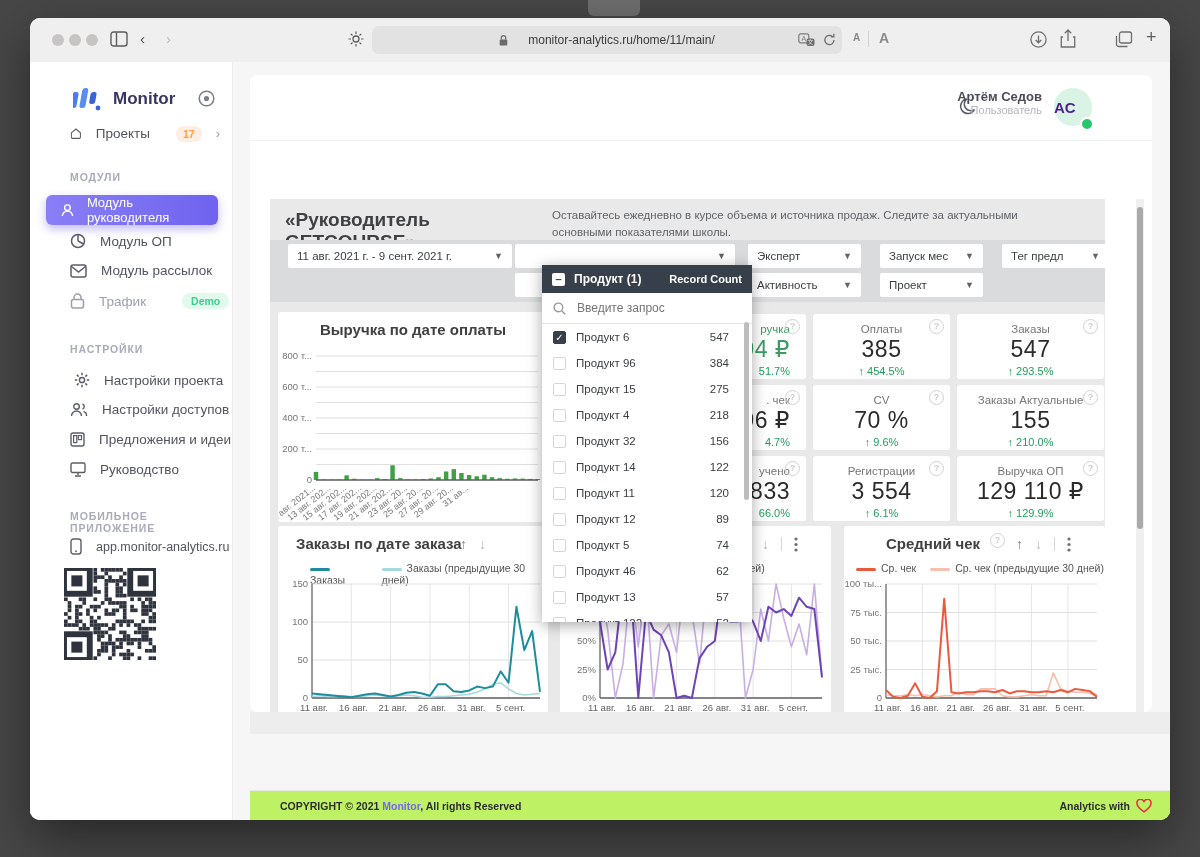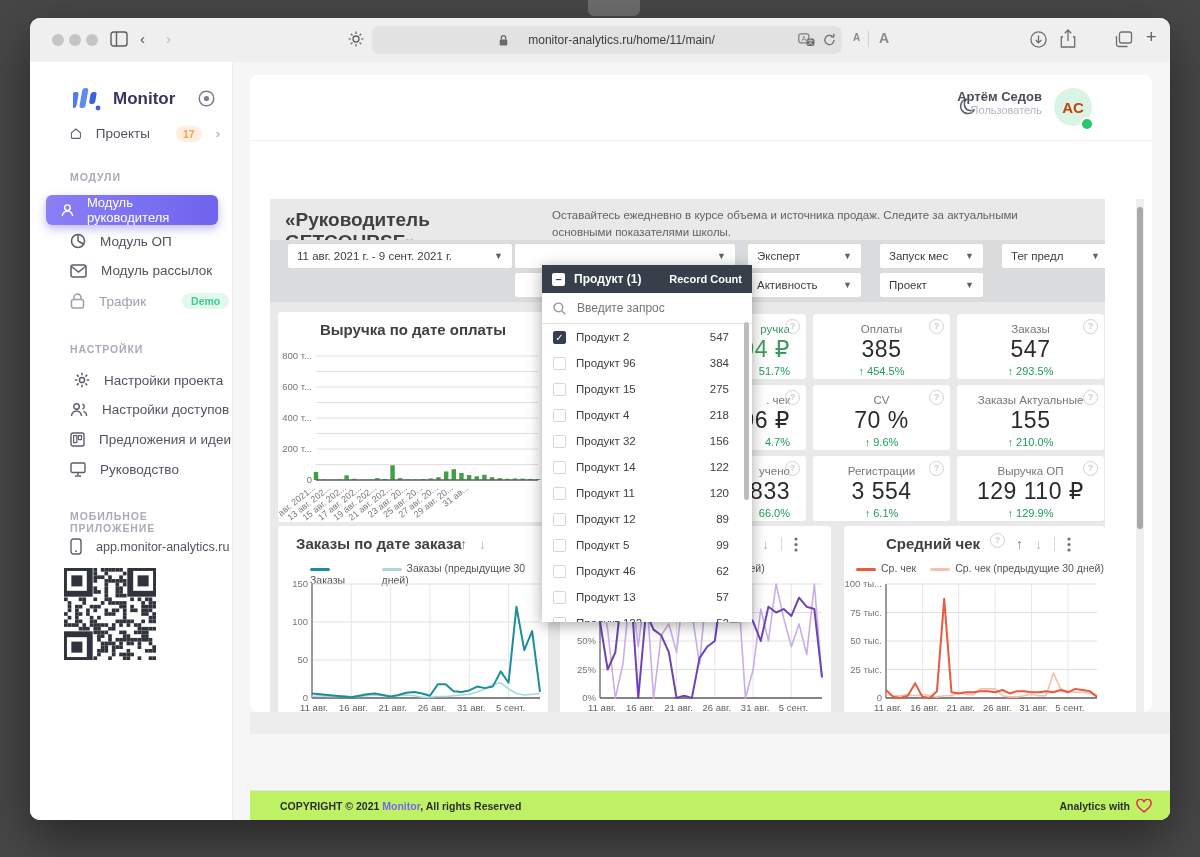--- a/index.html
+++ b/index.html
@@ -28,22 +28,22 @@
      background:linear-gradient(90deg,#8a7ff5,#6f63ef);box-shadow:0 4px 10px rgba(115,103,240,.45);
      display:flex;align-items:center;gap:12px;color:#fff;font-size:13px;padding-left:14px;box-sizing:border-box;}
   .badge17{background:#ffeee1;color:#ff9f43;font-size:10.5px;font-weight:bold;border-radius:9px;padding:2px 7px;}
   .badge-demo{background:#e2f9ed;color:#3bcd8e;font-size:10.5px;font-weight:bold;border-radius:9px;padding:2px 9px;}
   .logo-text{font-size:17px;font-weight:bold;color:#39355f;}
 
   .header-strip{left:220px;top:13px;width:902px;height:65px;background:#fff;border-radius:8px 8px 0 0;border-bottom:1px solid #f0f0f1;}
   .main-panel{left:220px;top:13px;width:902px;height:637px;background:#fff;border-radius:8px;}
   .uname{font-size:13px;font-weight:bold;color:#4b4d58;text-align:right;}
   .urole{font-size:11px;color:#b4b6c0;text-align:right;}
-  .avatar{width:38px;height:38px;border-radius:50%;background:#d9f3e5;color:#c2410c;font-weight:bold;
-          font-size:15px;display:flex;align-items:center;justify-content:center;}
+  .avatar{width:38px;height:38px;border-radius:50%;background:#d9f3e5;color:#4c1d95;font-weight:bold;
+          font-size:15px;display:flex;align-items:center;justify-content:flex-start;}
   .avatar-dot{width:10px;height:10px;border-radius:50%;background:#28c76f;border:2px solid #fff;}
 
   
   .report{left:240px;top:137px;width:835px;height:535px;background:#e9e9e9;overflow:hidden;}
   .gds-title{font-size:19px;font-weight:bold;color:#3f4043;}
   .gds-desc{font-size:11.5px;color:#5f6368;line-height:1.45;}
   .filter-band{background:#dadbdc;}
   .fbtn{background:#fff;border-radius:2px;height:24px;display:flex;align-items:center;justify-content:space-between;
         padding:0 9px;font-size:11.5px;color:#3c4043;box-sizing:border-box;}
   .fbtn .car{color:#5f6368;font-size:9px;}
@@ -823,21 +823,21 @@
         <div class="dd-search">
           <svg width="13" height="13" viewBox="0 0 13 13">
             <circle cx="5.4" cy="5.4" r="4.3" fill="none" stroke="#9a9a9a" stroke-width="1.4"></circle>
             <line x1="8.7" y1="8.7" x2="12.2" y2="12.2" stroke="#9a9a9a" stroke-width="1.4"></line>
           </svg>
           <input placeholder="Введите запрос" style="">
         </div>
         <div id="prodList">
             <div class="prod-item">
               <span class="cb on">✓</span>
-              <span class="nm">Продукт 2</span>
+              <span class="nm">Продукт 6</span>
               <span class="ct">547</span>
             </div>
             <div class="prod-item">
               <span class="cb"></span>
               <span class="nm">Продукт 96</span>
               <span class="ct">384</span>
             </div>
             <div class="prod-item">
               <span class="cb"></span>
               <span class="nm">Продукт 15</span>
@@ -864,21 +864,21 @@
               <span class="ct">120</span>
             </div>
             <div class="prod-item">
               <span class="cb"></span>
               <span class="nm">Продукт 12</span>
               <span class="ct">89</span>
             </div>
             <div class="prod-item">
               <span class="cb"></span>
               <span class="nm">Продукт 5</span>
-              <span class="ct">99</span>
+              <span class="ct">74</span>
             </div>
             <div class="prod-item">
               <span class="cb"></span>
               <span class="nm">Продукт 46</span>
               <span class="ct">62</span>
             </div>
             <div class="prod-item">
               <span class="cb"></span>
               <span class="nm">Продукт 13</span>
               <span class="ct">57</span>

